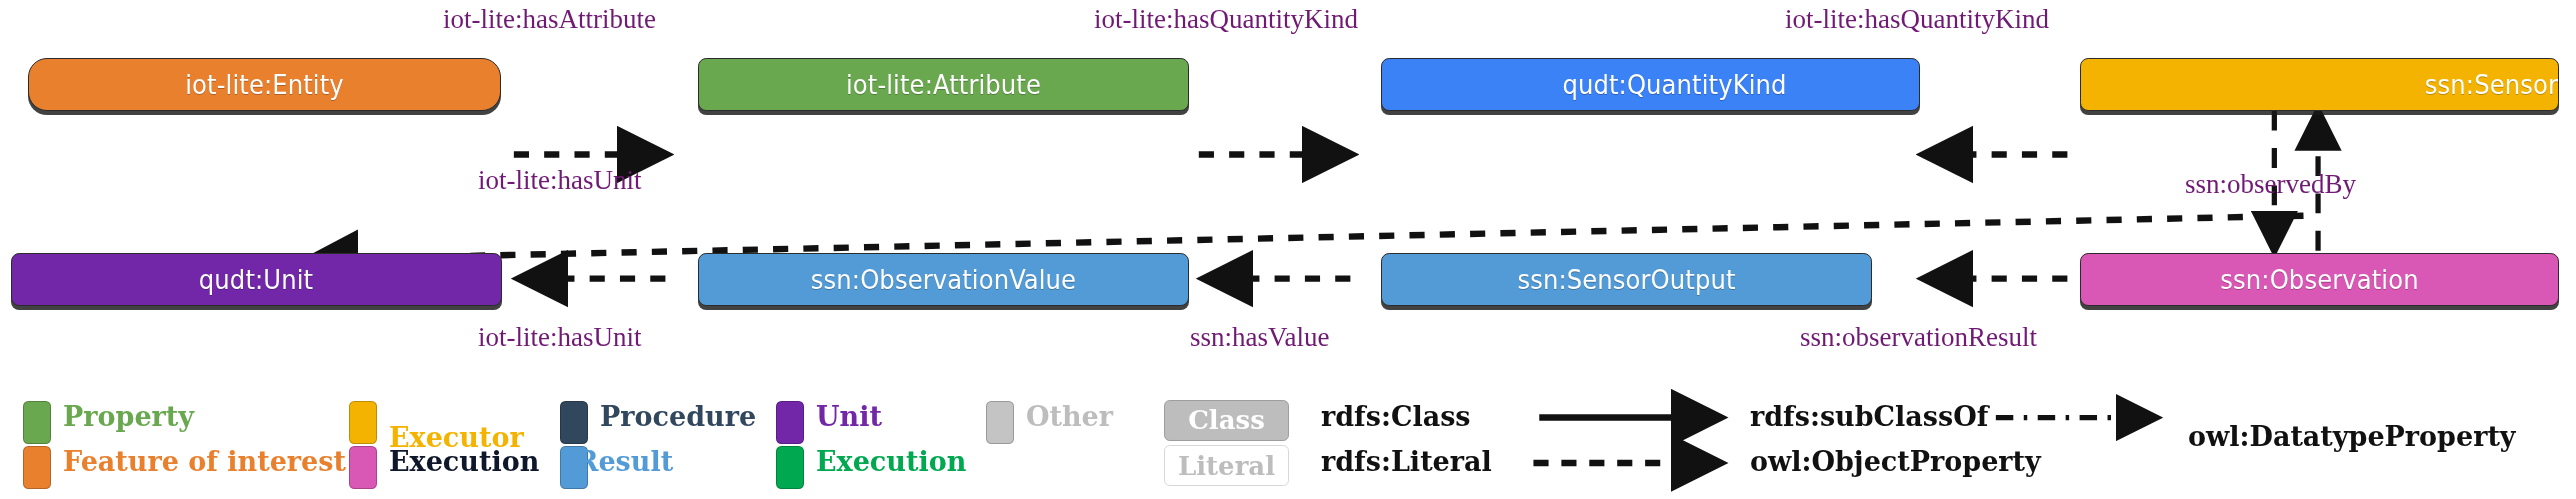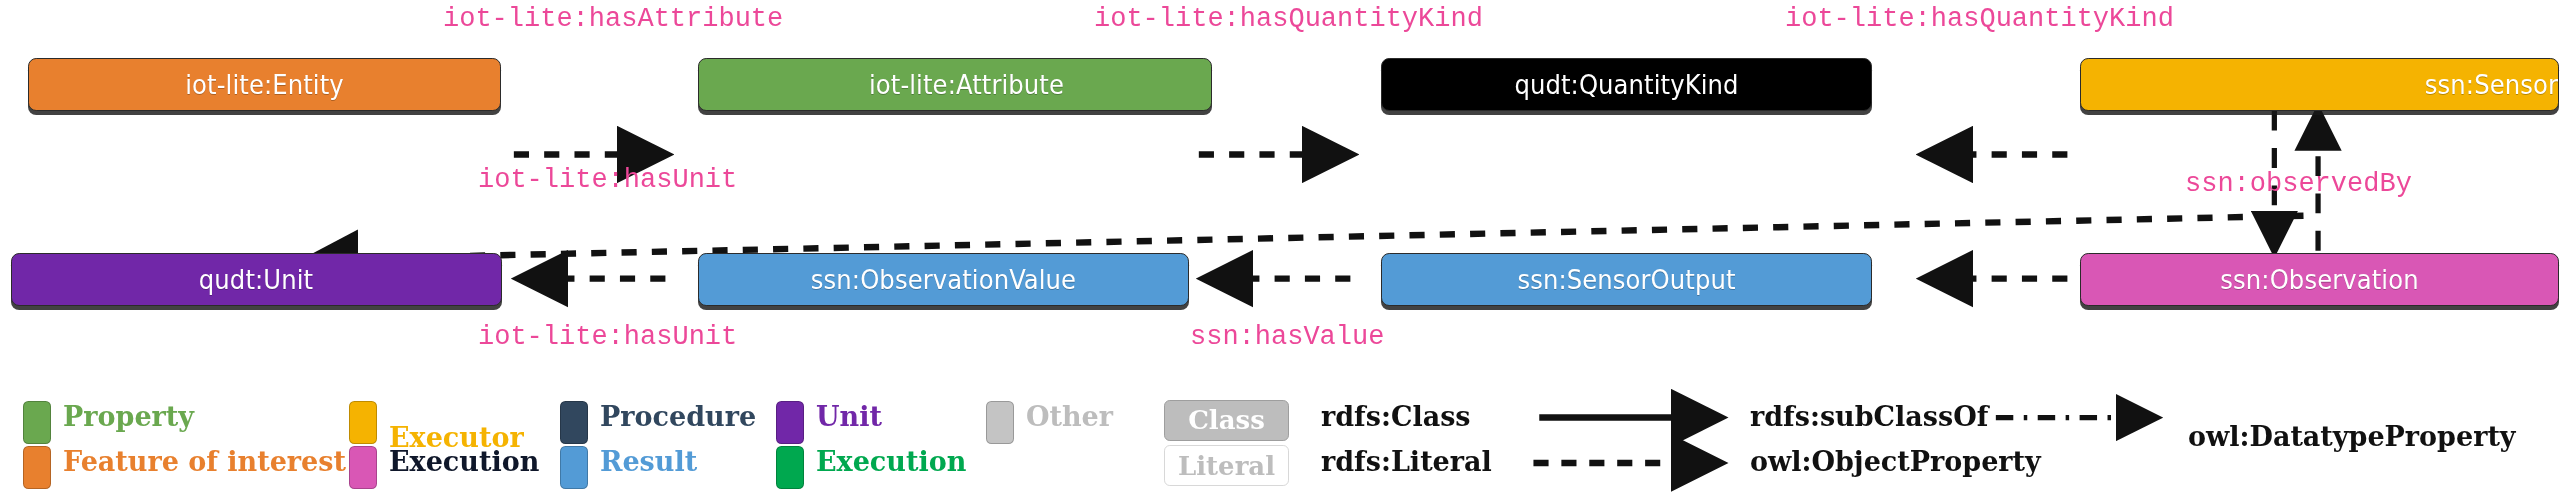--- a/index.html
+++ b/index.html
@@ -8,22 +8,22 @@
   #stage{position:absolute;left:0;top:0;width:2576px;height:499px;}
   svg#wires{position:absolute;left:0;top:0;width:2576px;height:499px;pointer-events:none;}
 
   .node{position:absolute;border-radius:8.2px;border:1.8px solid #2b2b2b;
         box-shadow:0 4.1px 0 rgba(25,25,25,.82);
         display:flex;align-items:center;justify-content:center;}
   .node span{color:#fff;font-size:27px;font-weight:400;letter-spacing:0.1px;
              font-family:"DejaVu Sans Condensed","Liberation Sans",sans-serif;
              white-space:nowrap;text-shadow:0 0.6px 0.6px rgba(0,0,0,.25);}
 
-  .edge-label{position:absolute;color:#ec4899;font-size:27px;white-space:nowrap;
-              font-family:Liberation Mono, monospace;}
+  .edge-label{position:absolute;color:#701a75;font-size:27px;white-space:nowrap;
+              font-family:Liberation Serif, serif;}
 
   
   #legend{position:absolute;left:0;top:660;width:2368px;height:114px;text-align:right;}
   .lg-sw{position:absolute;width:26px;height:41px;border-radius:5.3px;border:1.2px solid rgba(0,0,0,.22);}
   .lg-tx{position:absolute;font-family:"DejaVu Serif","Liberation Serif",serif;
          font-size:27px;font-weight:700;white-space:nowrap;}
   .lg-box{position:absolute;width:123px;height:39px;border-radius:5.8px;
           display:flex;align-items:center;justify-content:center;
           font-family:"DejaVu Serif","Liberation Serif",serif;font-size:26px;font-weight:700;}
   .lg-key{position:absolute;font-family:"DejaVu Serif","Liberation Serif",serif;
@@ -68,29 +68,29 @@
 
     <g>
       <line x1="2315" y1="478" x2="2065" y2="478" stroke="#111" stroke-width="11" stroke-dasharray="26 26" marker-end="url(#ah)"></line>
     </g>
 
     <g>
       <line x1="3545" y1="478" x2="3300" y2="478" stroke="#111" stroke-width="11" stroke-dasharray="26 26" marker-end="url(#ah)"></line>
     </g>
   </svg>
 
-  <div class="node" style="left:28px;top:58px;width:471px;height:51px;background:#e8802e;">
+  <div class="node" style="left:28px;top:58px;width:471px;height:51px;background:#e8802e;border-radius:19px;">
     <span>iot-lite:Entity</span>
   </div>
 
-  <div class="node" style="left:698px;top:58px;width:489px;height:51px;background:#6aa84f;padding-left:23px;">
+  <div class="node" style="left:698px;top:58px;width:489px;height:51px;background:#6aa84f;">
     <span>iot-lite:Attribute</span>
   </div>
 
-  <div class="node" style="left:1381px;top:58px;width:489px;height:51px;background:#000000;">
+  <div class="node" style="left:1381px;top:58px;width:489px;height:51px;background:#3b82f6;padding-left:48px;">
     <span>qudt:QuantityKind</span>
   </div>
 
   <div class="node" style="left:2080px;top:58px;width:477px;height:51px;background:#f5b301;justify-content:flex-end;">
     <span>ssn:Sensor</span>
   </div>
 
   <div class="node" style="left:10.5px;top:253px;width:489px;height:51px;background:#7127a8;">
     <span>qudt:Unit</span>
   </div>
@@ -114,40 +114,41 @@
   <div class="edge-label" style="left:1785px;top:3.5px;">iot-lite:hasQuantityKind</div>
 
   <div class="edge-label" style="left:478px;top:165px;">iot-lite:hasUnit</div>
 
   <div class="edge-label" style="left:2185px;top:169px;">ssn:observedBy</div>
 
   <div class="edge-label" style="left:478px;top:322px;">iot-lite:hasUnit</div>
 
   <div class="edge-label" style="left:1190px;top:322px;">ssn:hasValue</div>
 
+  <div class="edge-label" style="left:1800px;top:322px;">ssn:observationResult</div>
 
   <div id="legend" style="top:385px;">
 
     <div class="lg-sw" style="left:23px;top:16.3px;background:#6aa84f;"></div>
     <div class="lg-tx" style="left:63px;top:16.3px;color:#6aa84f;">Property</div>
 
     <div class="lg-sw" style="left:23px;top:61px;background:#e8802e;"></div>
     <div class="lg-tx" style="left:63px;top:61px;color:#e8802e;">Feature of interest</div>
 
     <div class="lg-sw" style="left:349px;top:16.3px;background:#f5b301;"></div>
     <div class="lg-tx" style="left:389px;top:16.3px;color:#f5b301;margin-top:21px;">Executor</div>
 
     <div class="lg-sw" style="left:349px;top:61px;background:#d957b5;"></div>
     <div class="lg-tx" style="left:389px;top:61px;color:#0f172a;">Execution</div>
 
     <div class="lg-sw" style="left:560px;top:16.3px;background:#31475e;"></div>
     <div class="lg-tx" style="left:600px;top:16.3px;color:#31475e;">Procedure</div>
 
     <div class="lg-sw" style="left:560px;top:61px;background:#539bd6;"></div>
-    <div class="lg-tx" style="left:600px;top:61px;color:#539bd6;">Result</div>
+    <div class="lg-tx" style="left:576px;top:61px;color:#539bd6;">Result</div>
 
     <div class="lg-sw" style="left:776px;top:16.3px;background:#7127a8;"></div>
     <div class="lg-tx" style="left:816px;top:16.3px;color:#7127a8;">Unit</div>
 
     <div class="lg-sw" style="left:776px;top:61px;background:#00a84f;"></div>
     <div class="lg-tx" style="left:816px;top:61px;color:#00a84f;">Execution</div>
 
     <div class="lg-sw" style="left:986px;top:16.3px;background:#c4c4c4;"></div>
     <div class="lg-tx" style="left:1026px;top:16.3px;color:#bdbdbd;">Other</div>
 

